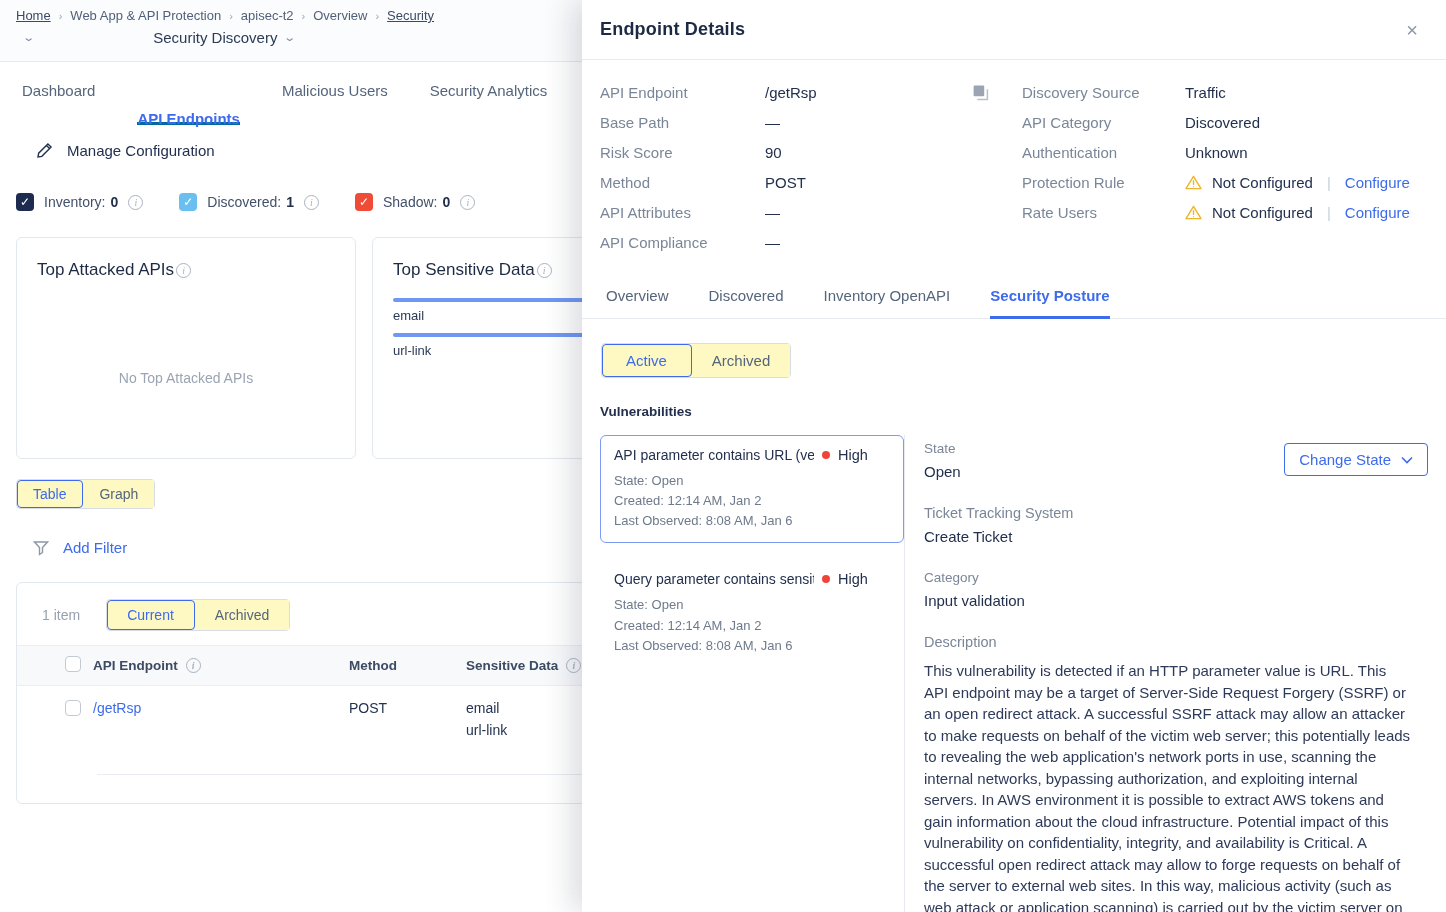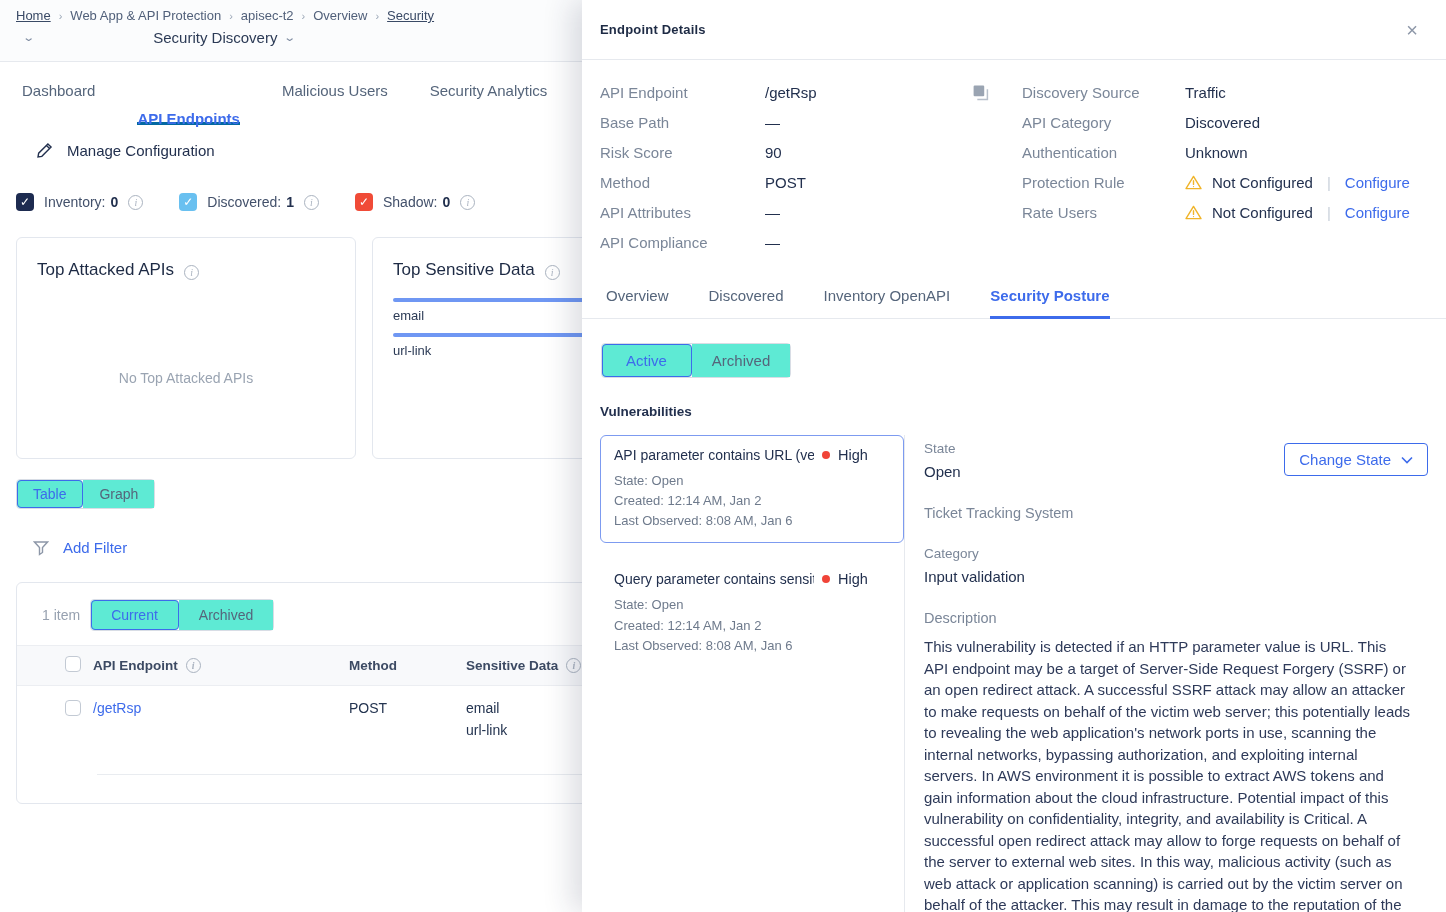--- a/index.html
+++ b/index.html
@@ -46,36 +46,36 @@
     color:#aab3c0; font-size:10px; display:inline-flex; align-items:center; justify-content:center;
     font-family:"Liberation Serif", serif; font-style:italic; flex:none;
   }
 
   .cards-row { display:flex; gap:16px; margin:26px 0 0 16px; }
   .card {
     width:340px; height:222px; border:1px solid #e3e7ee; border-radius:6px; background:#fff;
     padding:22px 20px; position:relative;
   }
   .card.wide { width:420px; }
-  .card-title-row { display:flex; align-items:flex-end; gap:10px; }
+  .card-title-row { display:flex; align-items:center; gap:2px; }
   .card-title { font-size:17px; color:#1d2a44; }
   .empty-msg { position:absolute; top:132px; left:0; right:0; text-align:center; color:#9aa4b2; font-size:14px; }
   .sd-bar { height:4px; background:#6f97f3; border-radius:2px; margin-top:18px; }
   .sd-label { font-size:13px; color:#2b3a55; margin-top:6px; }
 
   .seg { display:inline-flex; border:1px solid #d8dde5; border-radius:4px; background:#fff; }
-  .seg .seg-btn { padding:6px 16px; font-size:14px; color:#55657b; border-right:1px solid #d8dde5; cursor:pointer; background:#5eead4; }
+  .seg .seg-btn { padding:6px 16px; font-size:14px; color:#55657b; border-right:1px solid #d8dde5; cursor:pointer; background:#fef9c3; }
   .seg .seg-btn:last-child { border-right:none; }
   .seg .seg-btn.sel { color:#3d6beb; outline:1px solid #3d6beb; outline-offset:-1px; border-radius:4px; }
   .view-toggle { margin:20px 0 0 16px; }
 
   .add-filter { display:flex; align-items:center; gap:14px; margin:30px 0 0 33px; color:#3d6beb; font-size:15px; cursor:pointer; }
 
   .table-card { margin:26px 0 0 16px; width:1000px; border:1px solid #e3e7ee; border-radius:6px; background:#fff; }
-  .table-top { display:flex; align-items:center; gap:10px; padding:16px 0 14px 25px; }
+  .table-top { display:flex; align-items:center; gap:26px; padding:16px 0 14px 25px; }
   .item-count { color:#97a1b0; font-size:14px; }
   table.api-table { width:100%; border-collapse:collapse; }
   .api-table thead tr { background:#f8f9fb; border-top:1px solid #eceef2; border-bottom:1px solid #eceef2; }
   .api-table th { text-align:left; font-size:13.5px; color:#3c4a63; font-weight:bold; padding:10px 0; }
   .api-table td { font-size:14px; padding:14px 0 6px 0; vertical-align:top; }
   .th-inner { display:flex; align-items:center; gap:8px; }
   .col-check { width:76px; padding-left:48px !important; }
   .col-endpoint { width:256px; }
   .col-method { width:117px; }
   .row-check { width:16px; height:16px; border:1px solid #c3cad4; border-radius:4px; background:#fff; }
@@ -83,21 +83,21 @@
   .sensitive-stack div { margin-bottom:6px; }
   .row-div { border-bottom:1px solid #e9ecf0; }
   .tbl-bottom-pad { height:22px; }
 
   
   .panel {
     position:absolute; top:0; left:582px; right:0; bottom:0; background:#fff;
     box-shadow:-10px 0 28px rgba(30,40,70,0.16);
   }
   .panel-header { height:60px; border-bottom:1px solid #e6e9ee; display:flex; align-items:center; justify-content:space-between; padding:0 28px 0 18px; }
-  .panel-title { font-size:13px; color:#1d2a44; font-weight:bold; letter-spacing:0.2px; }
+  .panel-title { font-size:18px; color:#1d2a44; font-weight:bold; letter-spacing:0.2px; }
   .close-x { color:#8d97a8; font-size:20px; cursor:pointer; line-height:1; }
 
   .details { display:flex; padding:24px 0 0 18px; }
   .dcol { display:flex; flex-direction:column; gap:13px; }
   .dcol.left { width:422px; }
   .drow { display:flex; align-items:flex-start; min-height:15px; }
   .dlabel { width:165px; color:#7a8698; font-size:15px; flex:none; }
   .dcol.right .dlabel { width:163px; }
   .dvalue { color:#22304e; font-size:15px; display:flex; align-items:center; gap:10px; }
   .copy-ic { margin-left:155px; cursor:pointer; }
@@ -419,20 +419,21 @@
         <div class="fld-value">Open</div>
       </div>
       <div class="change-state">
         <span>Change State</span>
         <svg width="12" height="8" viewBox="0 0 12 8" fill="none" stroke="#3d6beb" stroke-width="1.6">
             <path d="M1 1.5 L6 6.5 L11 1.5"></path>
           </svg>
       </div>
       <div class="blk">
         <div class="fld-label" style="font-size:14.5px">Ticket Tracking System</div>
+        <div class="fld-value link">Create Ticket</div>
       </div>
       <div class="blk">
         <div class="fld-label">Category</div>
         <div class="fld-value">Input validation</div>
       </div>
       <div>
         <div class="fld-label" style="font-size:14.5px">Description</div>
         <div class="desc-text">This vulnerability is detected if an HTTP parameter value is URL. This API endpoint may be a target of Server-Side Request Forgery (SSRF) or an open redirect attack. A successful SSRF attack may allow an attacker to make requests on behalf of the victim web server; this potentially leads to revealing the web application's network ports in use, scanning the internal networks, bypassing authorization, and exploiting internal servers. In AWS environment it is possible to extract AWS tokens and gain information about the cloud infrastructure. Potential impact of this vulnerability on confidentiality, integrity, and availability is Critical. A successful open redirect attack may allow to forge requests on behalf of the server to external web sites. In this way, malicious activity (such as web attack or application scanning) is carried out by the victim server on behalf of the attacker. This may result in damage to the reputation of the</div>
       </div>
     </div>

